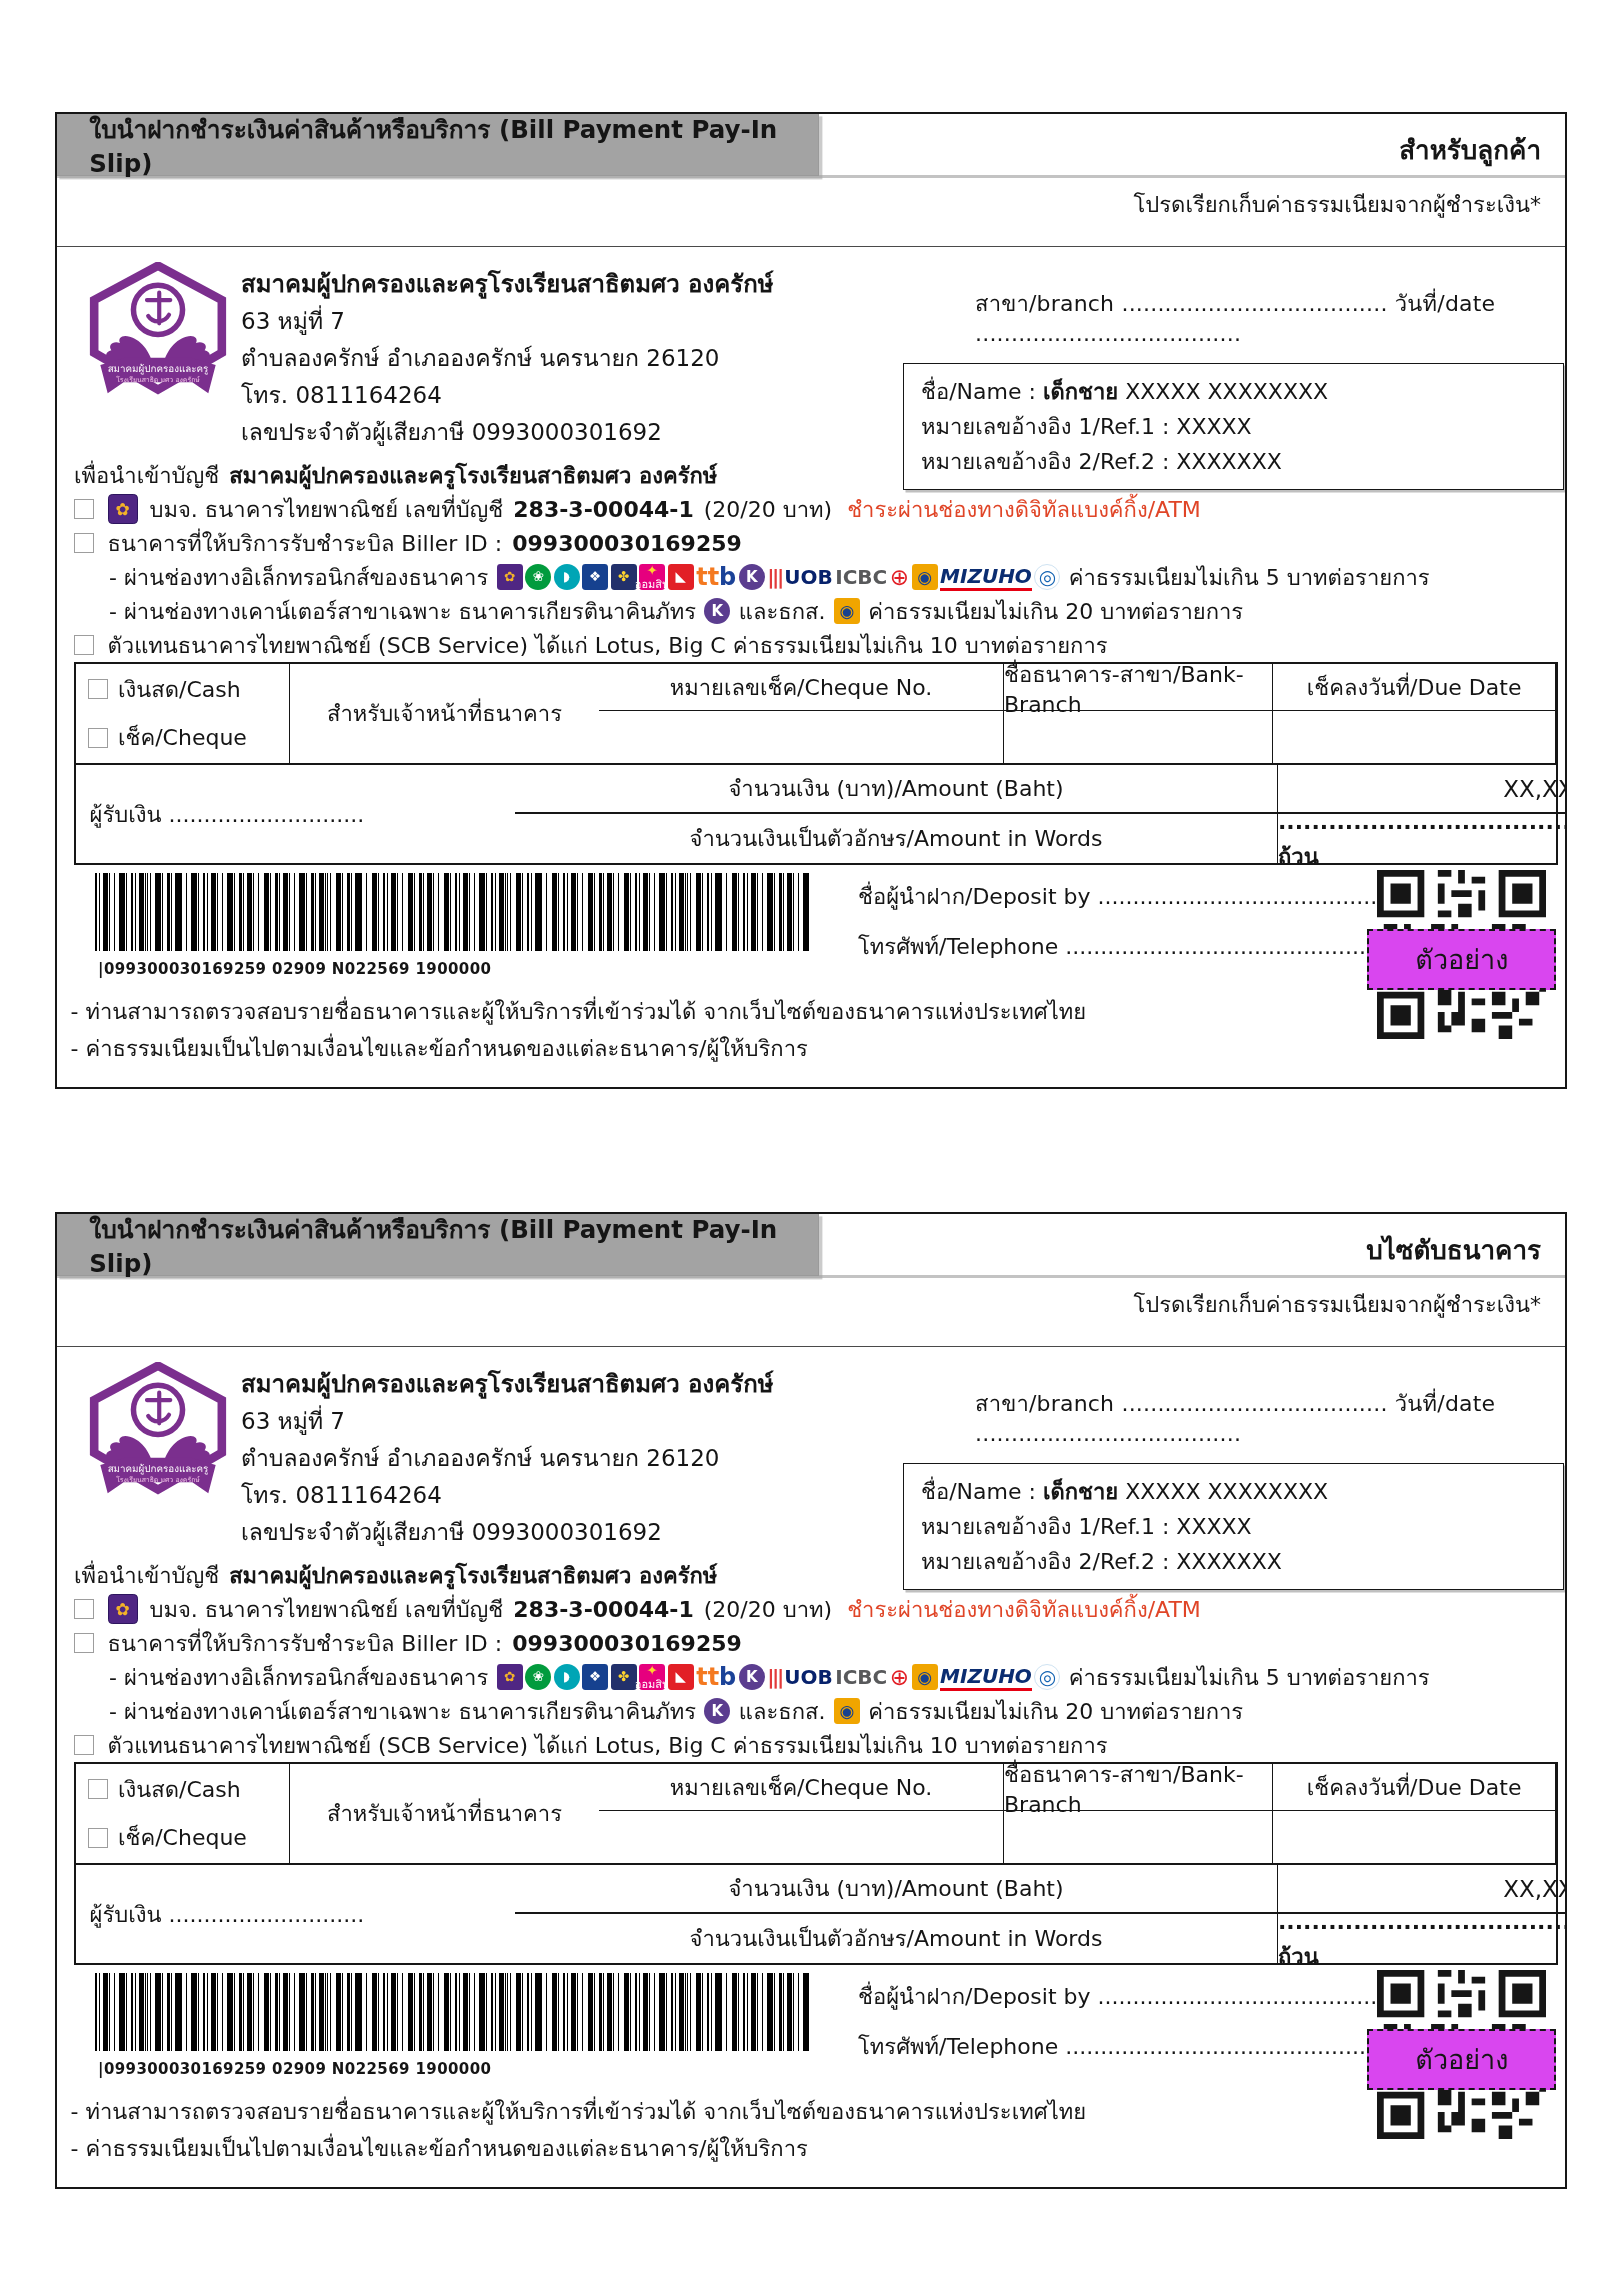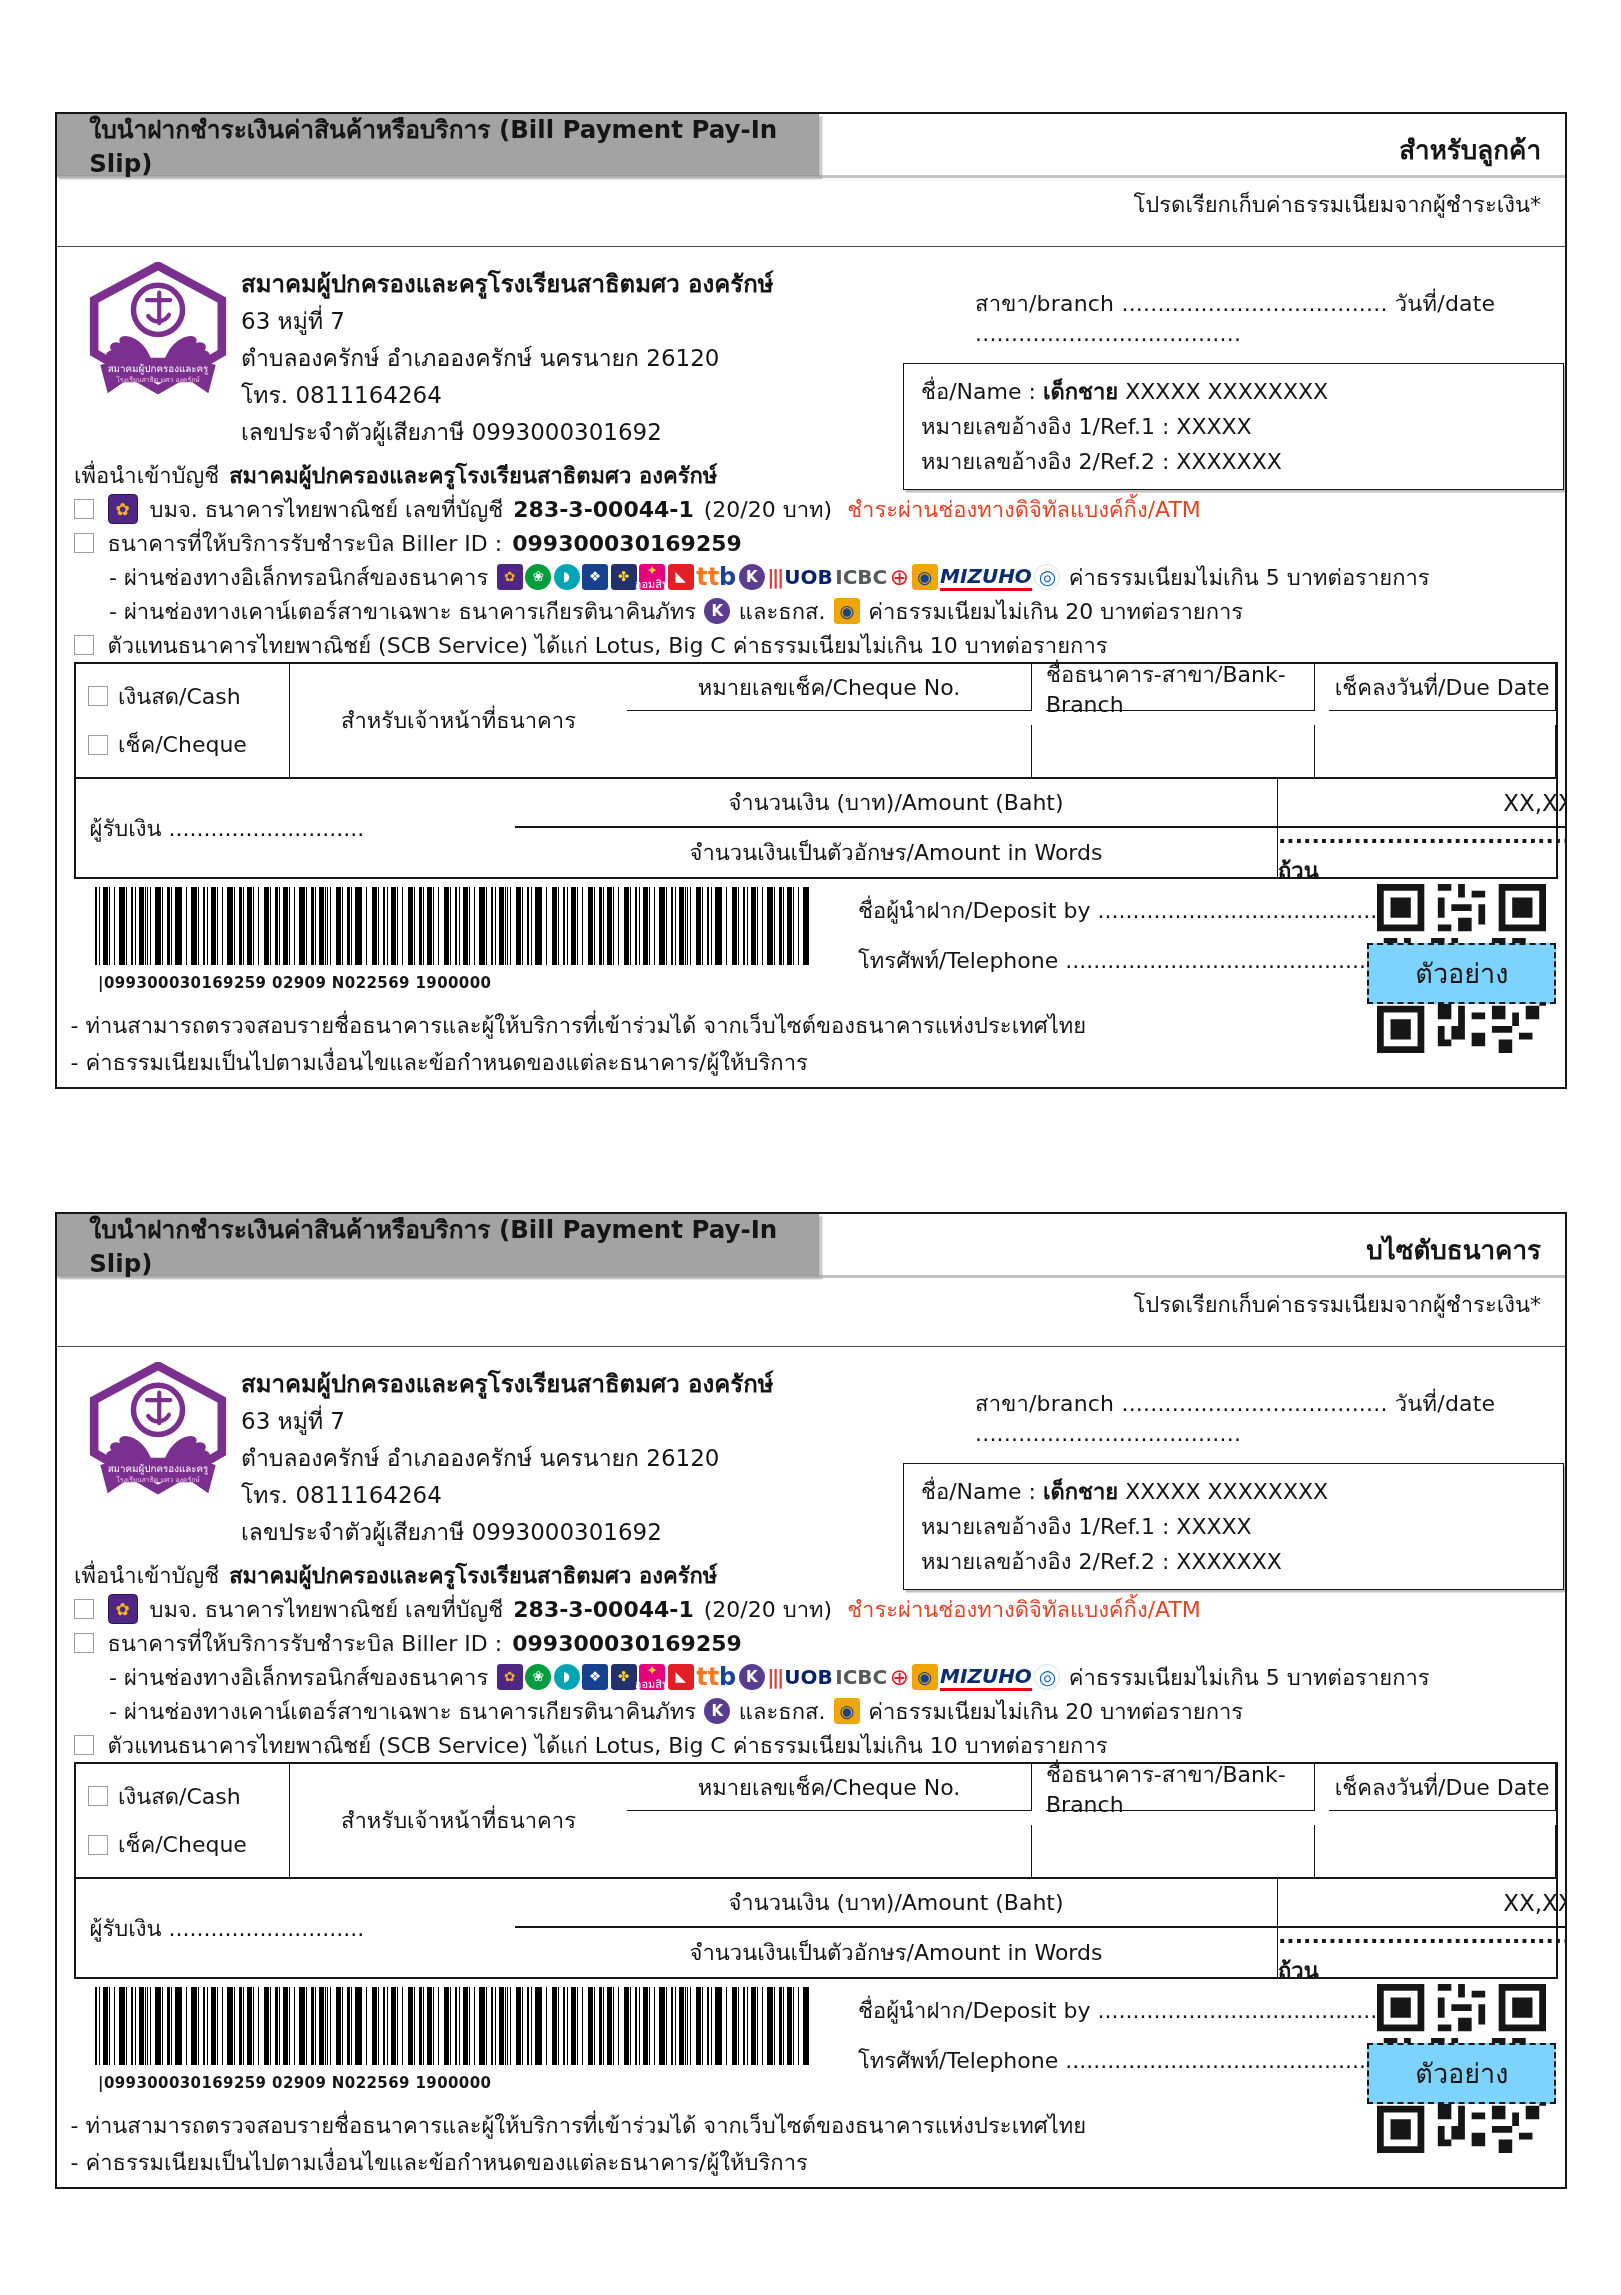--- a/index.html
+++ b/index.html
@@ -57,21 +57,21 @@
   .t-ttb-t { color:#f47920; font-size:24px; font-weight:700; }
   .t-ttb-b { color:#1b4298; font-size:24px; font-weight:700; }
   .t-uobbars { color:#e23a3a; font-weight:700; letter-spacing:-2.5px; font-size:20px; }
   .t-uob { color:#07226c; }
   .t-icbc { color:#58595b; }
   .t-icbcem { color:#e21f26; font-size:23px; font-weight:400; }
   .t-mizuho { color:#0b2d71; border-bottom:3.4px solid #e60012; font-style:italic; }
 
   
   .paytable { margin:0 6.8px 0 17px; border:2.5px solid #161616; }
-  .g-top { display:grid; grid-template-columns:214px 309px 405px 269px 1fr; grid-template-rows:47px 52px;gap:14px; }
+  .g-top { display:grid; grid-template-columns:214px 309px 405px 269px 1fr; grid-template-rows:47px 52px; }
   .g-bot { display:grid; grid-template-columns:439px 763px 1fr; grid-template-rows:47px 51px; border-top:2.5px solid #161616; }
   .cell { font-size:22px; display:flex; align-items:center; justify-content:center; }
   .br { border-right:1.7px solid #161616; }
   .bb { border-bottom:1.7px solid #161616; }
   .bt3 { border-top:2.5px solid #161616; }
   .rspan { grid-row:1 / 3; }
   .cb-cell { flex-direction:column; align-items:flex-start; justify-content:center; gap:13.5px; padding-left:12px; }
   .cb-row { display:flex; align-items:center; }
   .cb-row .cb { margin-right:10px; }
   .amount-val { justify-content:flex-end; padding-right:25px; font-size:23px; }
@@ -83,21 +83,21 @@
   .barcode { position:absolute; left:38px; top:8.4px; width:714px; height:78px; background-color:#fff;
     background-image:
       repeating-linear-gradient(90deg, transparent 0 24.5px, #000 24.5px 27px, transparent 27px 52px, #000 52px 53px, transparent 53px 60px),
       repeating-linear-gradient(90deg,#000 0 2.5px,#fff 2.5px 4.2px,#000 4.2px 5px,#fff 5px 8.4px,#000 8.4px 12.7px,#fff 12.7px 14.4px,#000 14.4px 15px,#fff 15px 18.6px,#000 18.6px 20px,#fff 20px 24.5px,#000 24.5px 30px,#fff 30px 31px,#000 31px 32px,#fff 32px 36px); }
   .barcode-text { position:absolute; left:41px; top:95px; font-size:15px; letter-spacing:0.4px;font-weight:bold; }
   .deposit-line { position:absolute; left:801px; top:13.5px; font-size:22px; }
   .phone-line { position:absolute; left:801px; top:64px; font-size:22px; }
   .notes { position:absolute; left:13.5px; top:128px; font-size:22px; line-height:37px; }
   .qr { position:absolute; right:18.6px; top:5px; width:169px; height:169px; }
   .qr svg { width:100%; height:100%; }
-  .qr-wm { position:absolute; left:-10px; right:-10px; top:59px; background:#7dd3fc; border:2.5px dashed #161616;
+  .qr-wm { position:absolute; left:-10px; right:-10px; top:59px; background:#d946ef; border:2.5px dashed #161616;
     text-align:center; font-size:27px; padding:6.8px 0; font-weight:400; }
   .defs-holder { position:absolute; width:0; height:0; overflow:hidden; }
 </style>
 </head>
 <body>
 
 <svg class="defs-holder" aria-hidden="true">
   <defs>
     <symbol id="assoc-logo" viewBox="0 0 120 132">
       <polygon points="60,3 112,31 112,74 60,104 8,74 8,31" fill="#ffffff" stroke="#7b2f8e" stroke-width="7"></polygon>

